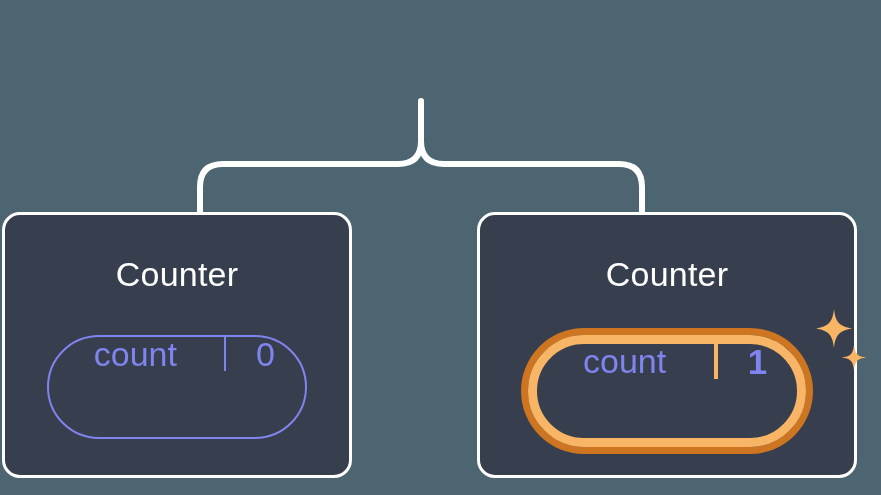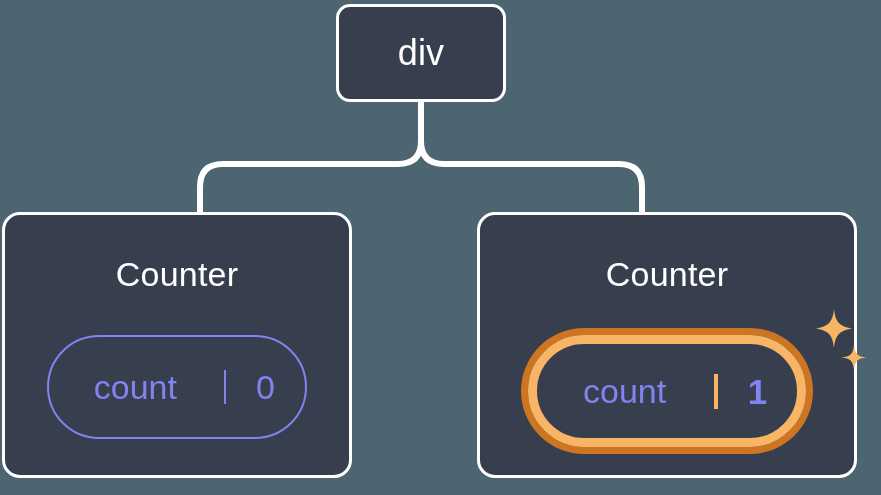--- a/index.html
+++ b/index.html
@@ -83,21 +83,21 @@
   .pill-wrap {
     position: relative;
     margin-top: 44px;
     display: flex;
     align-items: center;
     justify-content: center;
   }
 
   .pill {
     display: flex;
-    align-items: center;
+    align-items: flex-start;
     box-sizing: border-box;
     border-radius: 999px;
     overflow: hidden;
     gap: 16px;
   }
 
   .pill-plain {
     width: 260px;
     height: 104px;
     border: 2px solid #8084ef;
@@ -165,23 +165,20 @@
 
   <svg id="connectors" viewBox="0 0 881 495">
 
     <path d="M 421 101 L 421 141" fill="none" stroke="#ffffff" stroke-width="6" stroke-linecap="round"></path>
 
     <path d="M 421 141 Q 421 164 398 164 L 223 164 Q 200 164 200 187 L 200 227" fill="none" stroke="#ffffff" stroke-width="6" stroke-linecap="round"></path>
 
     <path d="M 421 141 Q 421 164 444 164 L 619 164 Q 642 164 642 187 L 642 227" fill="none" stroke="#ffffff" stroke-width="6" stroke-linecap="round"></path>
   </svg>
 
-  <div class="node node-root">
-    <span class="node-label-root">div</span>
-  </div>
 
   <div class="node node-child node-child-left">
     <span class="node-label-child">Counter</span>
 
     <div class="pill-wrap">
       <div class="pill pill-plain">
         <div class="pill-cell pill-key">
           <span class="pill-key-text">count</span>
         </div>
         <div class="pill-cell pill-val">

